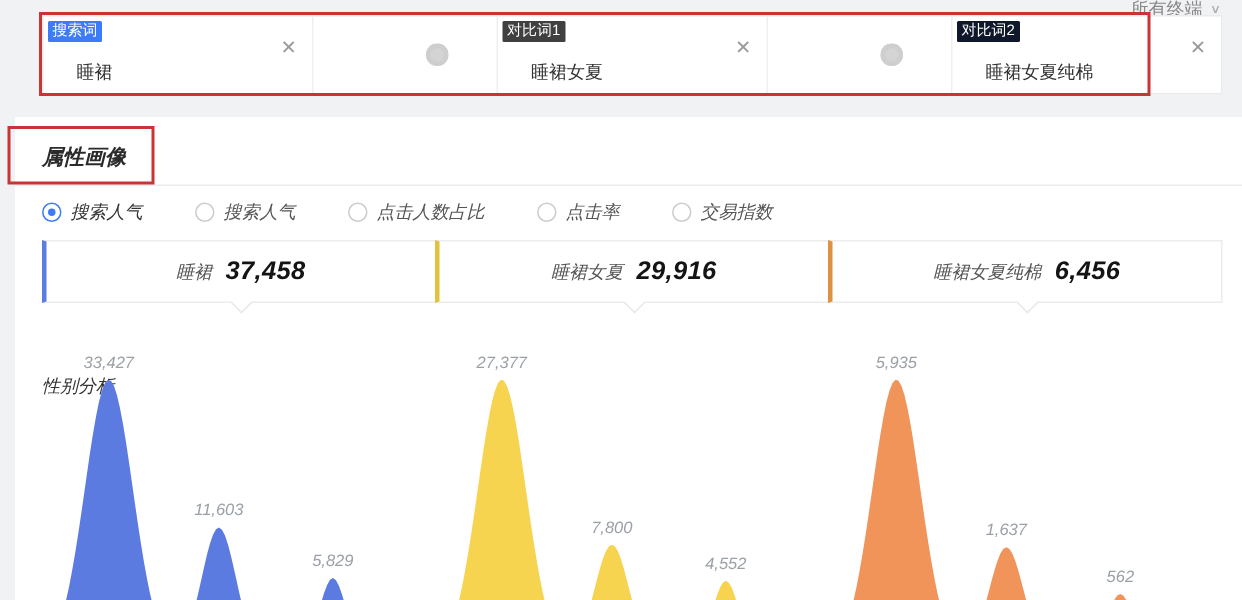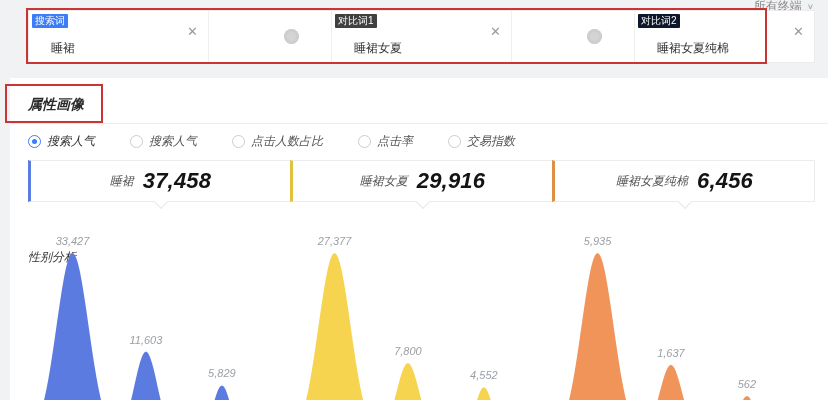--- a/index.html
+++ b/index.html
@@ -70,21 +70,21 @@
   .card-row {
     position:absolute; left:18px; top:82px; width:787px; height:42px; display:flex;
   }
   .stat-card {
     position:relative; flex:1; background:#fff; border:1px solid #ececec;
     border-left:3px solid #888; display:flex; align-items:center; justify-content:center;
     gap:9px; cursor:pointer;
   }
   .stat-card + .stat-card { border-left-width:3px; margin-left:-1px; }
   .stat-label { color:#555; font-size:12px; }
-  .stat-value { color:#141414; font-size:22px; font-weight:600; letter-spacing:.2px; }
+  .stat-value { color:#141414; font-size:17px; font-weight:600; letter-spacing:.2px; }
   .card-notch {
     position:absolute; left:50%; bottom:-6px; width:10px; height:10px; background:#fff;
     transform:translateX(-50%) rotate(45deg);
     border-right:1px solid #e7e7e7; border-bottom:1px solid #e7e7e7; z-index:5;
   }
   
   .chart-title { position:absolute; left:18px; top:131px; font-size:12px; color:#333;margin-top:40px; }
   .charts-row {
     position:absolute; left:18px; top:150px; width:787px; bottom:0; display:flex;
   }

